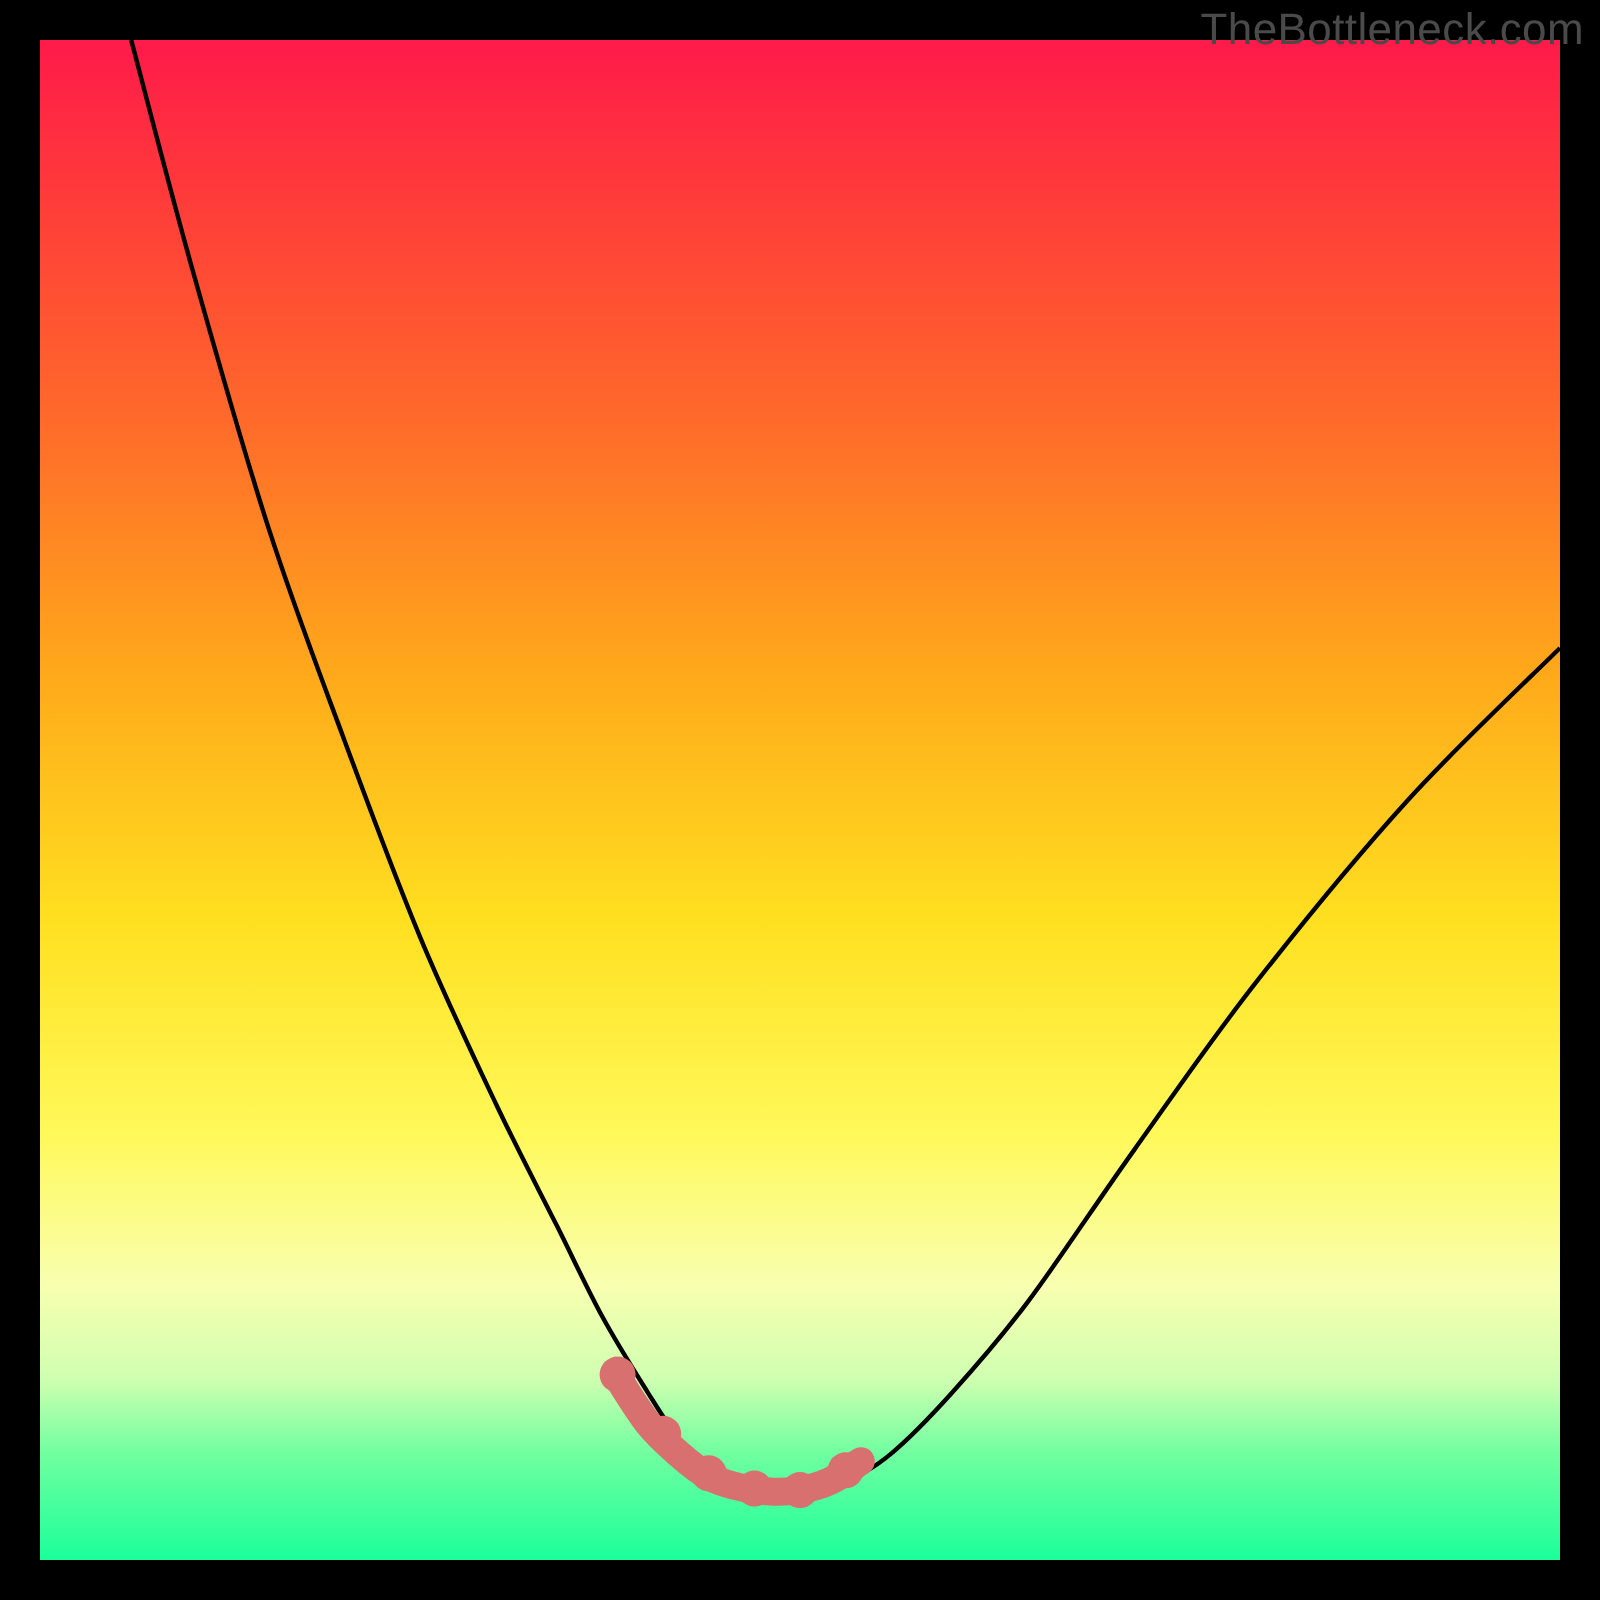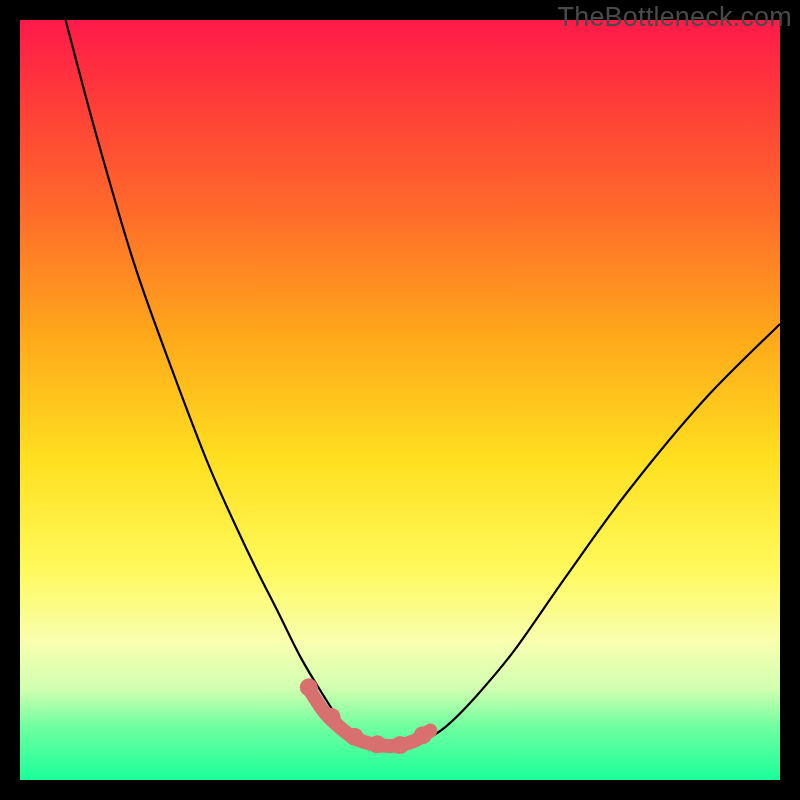--- a/index.html
+++ b/index.html
@@ -29,21 +29,21 @@
       #70ffa0 93%,
       #1aff9a 100%
     );
     overflow: hidden;
   }
   .watermark {
     position: absolute;
     top: 2px;
     right: 8px;
     color: #4a4a4a;
-    font-size: 27px;
+    font-size: 22px;
     font-weight: 500;
     letter-spacing: 0.2px;
     z-index: 5;
   }
   svg.plot {
     position: absolute;
     left: 0;
     top: 0;
     width: 760px;
     height: 760px;

